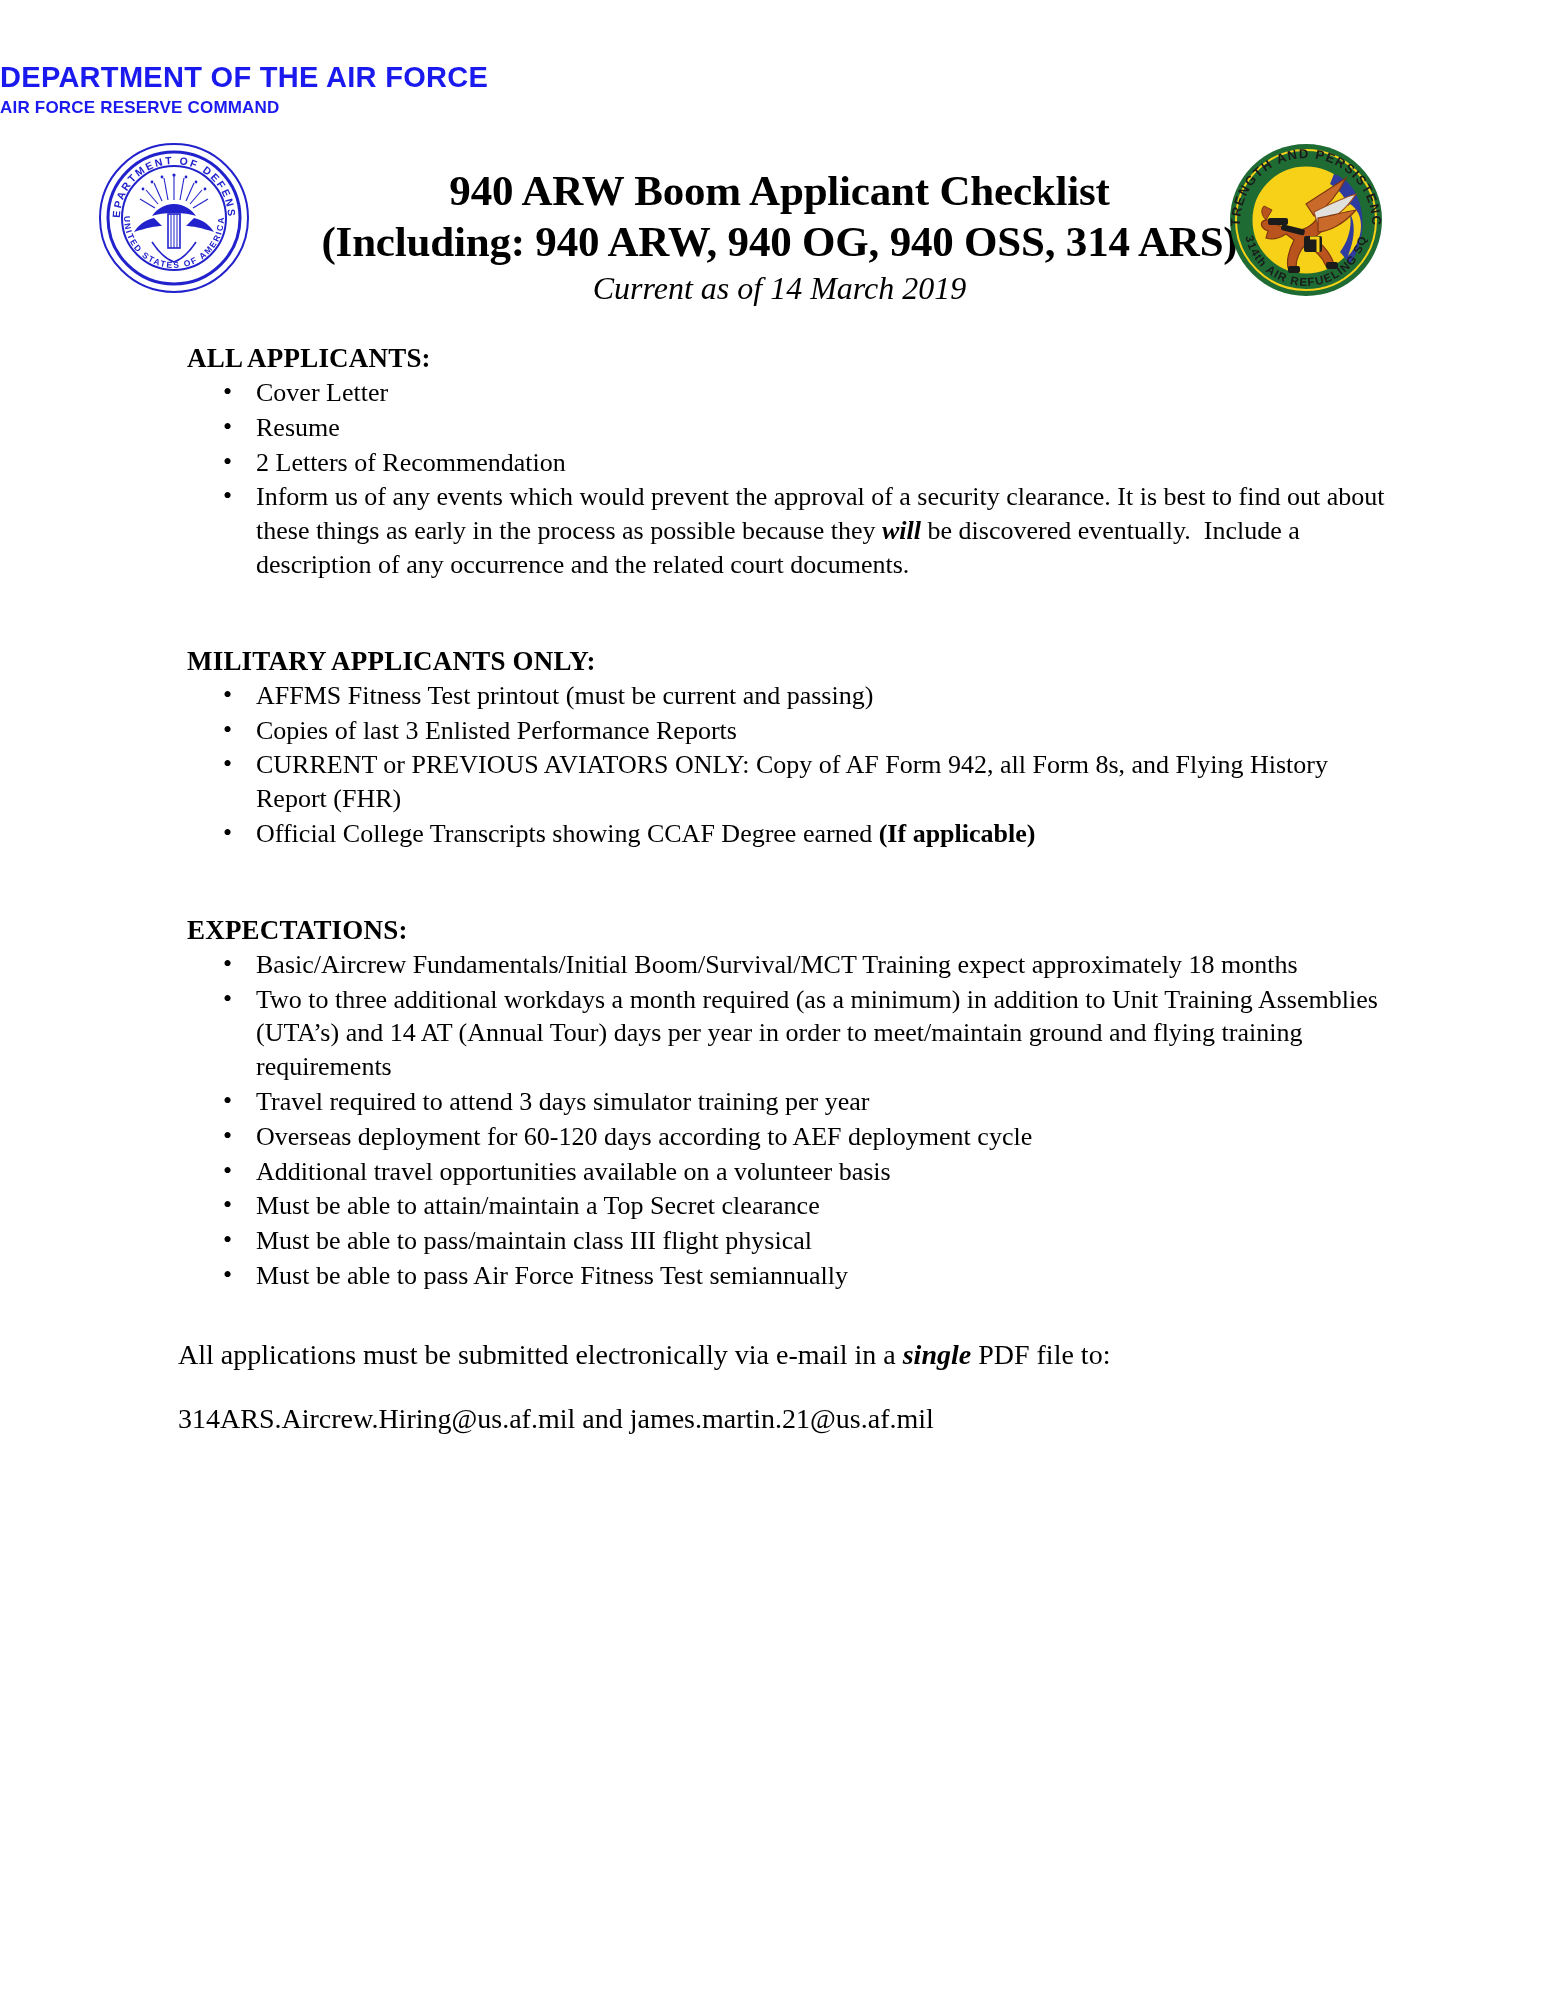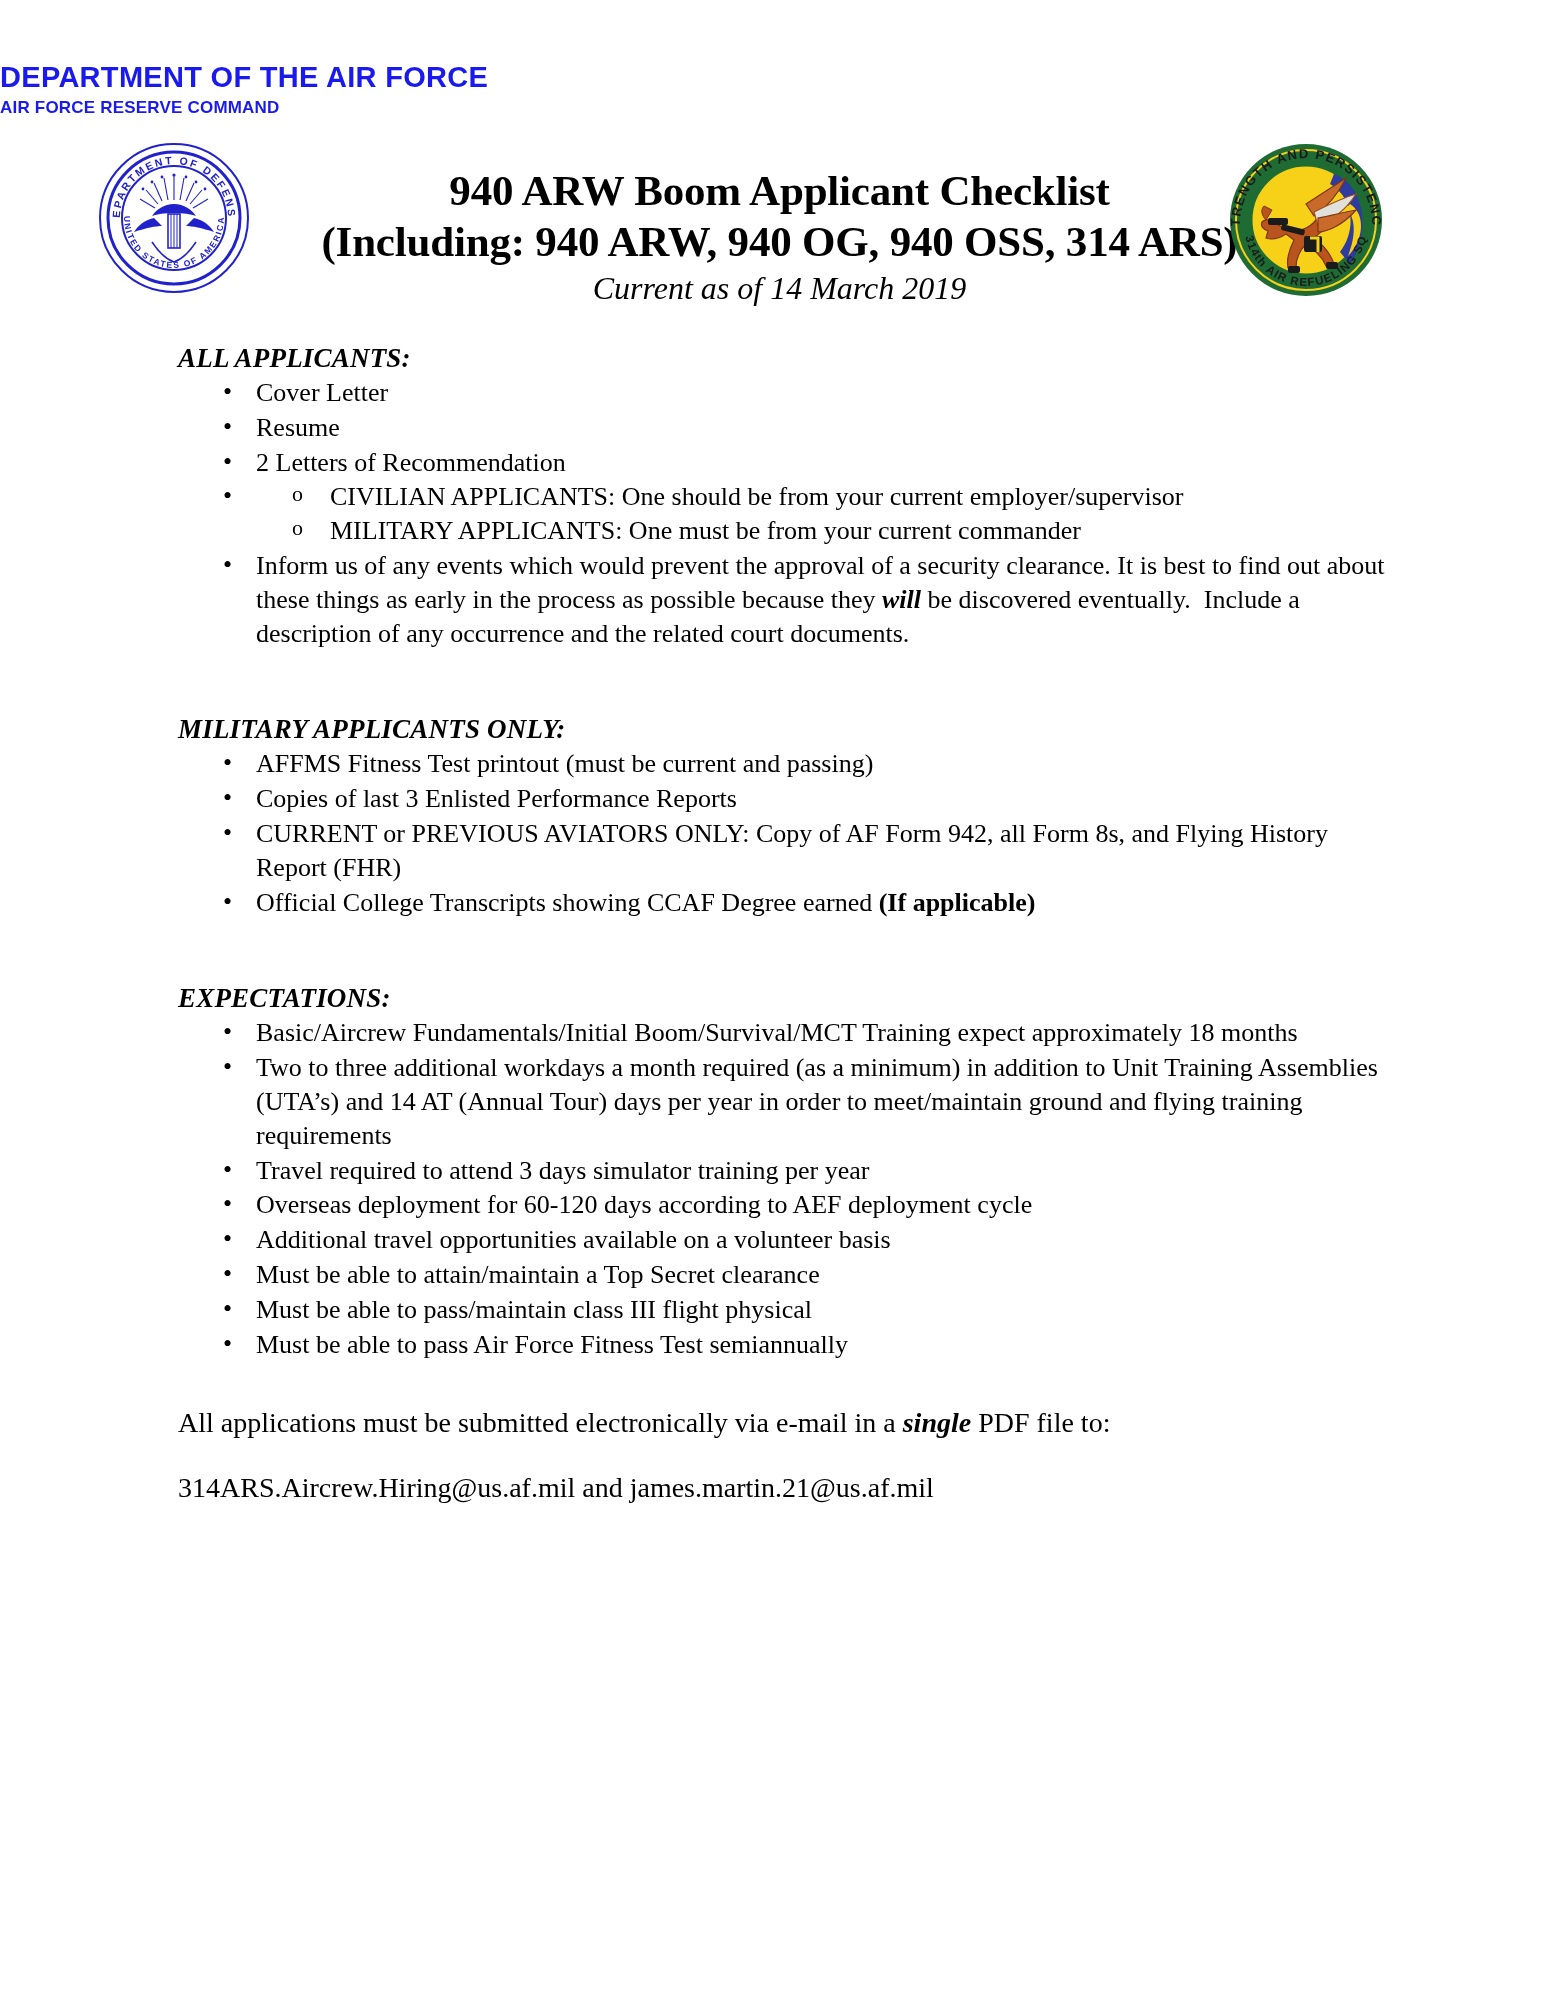--- a/index.html
+++ b/index.html
@@ -49,22 +49,21 @@
     font-size:32px;
     margin-top:3px;
   }
 
   
   .body-wrap { padding:0 150px 0 178px; margin-top:36px; }
   .sec-head {
     font-weight:bold;
     font-size:27px;
     letter-spacing:0.2px;
-    margin:0 0 2px 0;
-    font-style:italic;
+    margin:0 0 2px 9px;
   }
   .sec-head.spaced { margin-top:64px; }
 
   ul.lvl1 { list-style:none; margin:0; padding:0; }
   ul.lvl1 > li {
     position:relative;
     padding-left:78px;
     font-size:26px;
     line-height:1.30;
     margin-bottom:1px;
@@ -192,26 +191,20 @@
     <div class="title-date">Current as of 14 March 2019</div>
   </div>
 
   <div class="body-wrap">
     <div id="sections-host">
         <div class="sec-head">ALL APPLICANTS:</div>
         <ul class="lvl1">
           <li>Cover Letter</li>
           <li>Resume</li>
           <li>2 Letters of Recommendation</li>
-          <li class="no-bullet">
-            <ul class="lvl2">
-              <li>CIVILIAN APPLICANTS: One should be from your current employer/supervisor</li>
-              <li>MILITARY APPLICANTS: One must be from your current commander</li>
-            </ul>
-          </li>
           <li>Inform us of any events which would prevent the approval of a security clearance. It is best to find out about these things as early in the process as possible because they <span class="bi">will</span> be discovered eventually.&nbsp; Include a description of any occurrence and the related court documents.</li>
         </ul>
         <div class="sec-head spaced">MILITARY APPLICANTS ONLY:</div>
         <ul class="lvl1">
           <li>AFFMS Fitness Test printout (must be current and passing)</li>
           <li>Copies of last 3 Enlisted Performance Reports</li>
           <li>CURRENT or PREVIOUS AVIATORS ONLY: Copy of AF Form 942, all Form 8s, and Flying History Report (FHR)</li>
           <li>Official College Transcripts showing CCAF Degree earned <b>(If applicable)</b></li>
         </ul>
         <div class="sec-head spaced">EXPECTATIONS:</div>

